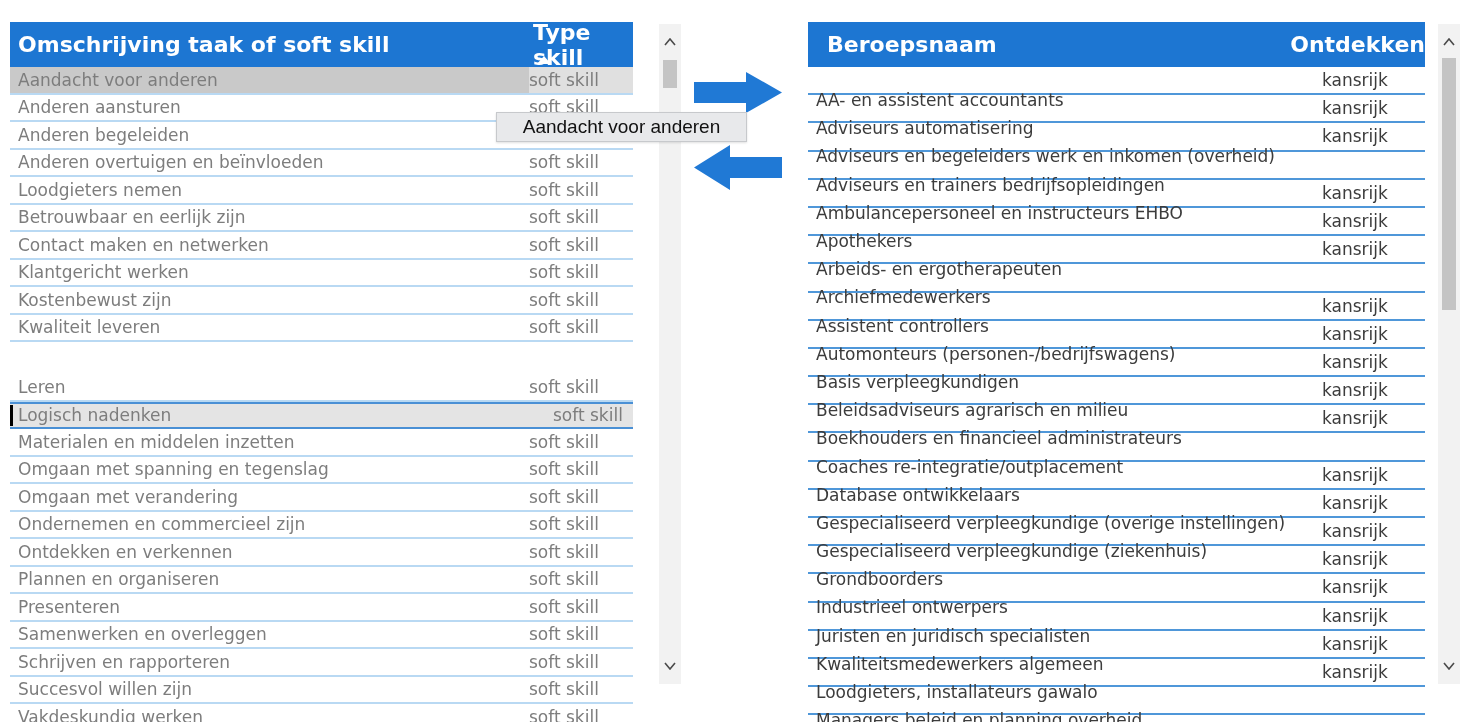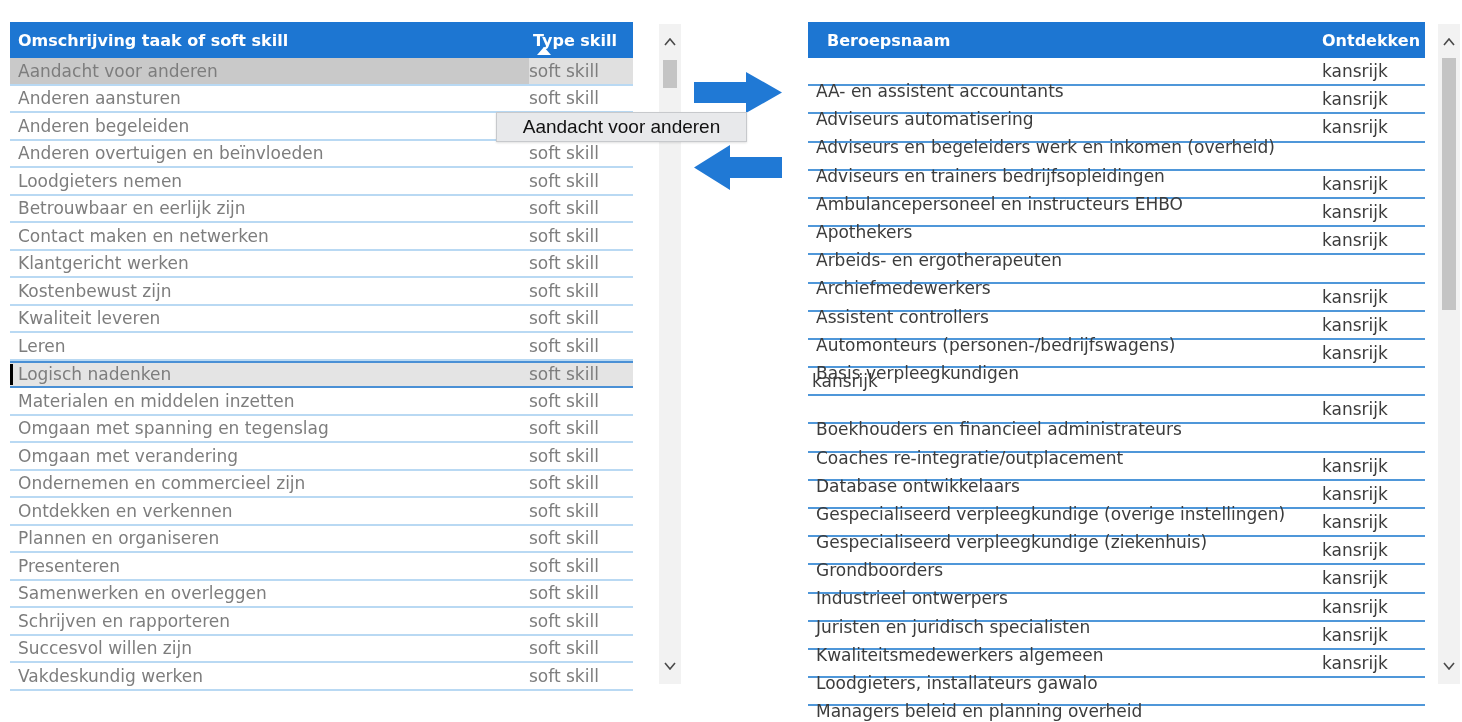--- a/index.html
+++ b/index.html
@@ -6,23 +6,23 @@
   body { background: #fff; }
   .stage {
     position: relative; width: 1462px; height: 722px; background: #fff;
     font-family: "DejaVu Sans", sans-serif; overflow: hidden;
   }
   .panel { position: absolute; top: 22px; }
   #left-panel  { left: 10px;  width: 623px; }
   #right-panel { left: 808px; width: 617px; }
 
   .thead {
-    display: flex; height: 36px; align-items: center;
+    display: flex; height: 45px; align-items: center;
     background: var(--header_bg, #1d76d2); color: var(--header_text, #ffffff);
-    font-weight: bold; font-size: 16px;
+    font-weight: bold; font-size: 22px;
   }
   .th { position: relative; height: 100%; display: flex; align-items: center; }
   #left-panel  .th1 { width: 519px; padding-left: 8px; }
   #left-panel  .th2 { flex: 1; padding-left: 4px; }
   #right-panel .th1 { width: 510px; padding-left: 19px; }
   #right-panel .th2 { flex: 1; padding-left: 4px; }
 
   .sort-asc {
     position: absolute; bottom: 3px; left: 8px; width: 0; height: 0;
     border-left: 7px solid transparent; border-right: 7px solid transparent;
@@ -44,22 +44,23 @@
   #right-panel .cell2 { flex: 1; padding-left: 4px; }
 
   .row.selected-drag { color: #2d2d2d; }
   .row.selected-drag .cell1 { background: var(--selected_drag_col1, #c9c9c9); }
   .row.selected-drag .cell2 { background: var(--selected_drag_col2, #e0e0e0); }
 
   .row.selected-focus {
     background: var(--selected_focus_bg, #e4e4e4); color: #222;
     border-top: 2px solid var(--selected_border, #4a90d5);
     border-bottom: 2px solid var(--selected_border, #4a90d5) !important;
-  }
-  .row:has(+ .selected-focus) { border-bottom-color: var(--selected_border, #4a90d5); }
+    gap: 24px;
+  }
+  .row:has(+ .selected-focus) { border-bottom-color: var(--selected_border, #4a90d5); margin-top: 32px; }
   .row.selected-focus::before {
     content: ""; position: absolute; left: 0; top: 1px; bottom: 1px;
     width: 3px; background: #000;
   }
 
   .scrollbar {
     position: absolute; top: 24px; width: 22px; height: 660px;
     background: var(--scroll_track, #f2f2f2);
   }
   #left-scrollbar  { left: 659px; }
@@ -269,20 +270,21 @@
         </div>
         <div class="row">
           <div class="cell cell1">Automonteurs (personen-/bedrijfswagens)</div>
           <div class="cell cell2">kansrijk</div>
         </div>
         <div class="row">
           <div class="cell cell1">Basis verpleegkundigen</div>
           <div class="cell cell2">kansrijk</div>
         </div>
         <div class="row">
+          <div class="cell cell1">Beleidsadviseurs agrarisch en milieu</div>
           <div class="cell cell2">kansrijk</div>
         </div>
         <div class="row">
           <div class="cell cell1">Boekhouders en financieel administrateurs</div>
           <div class="cell cell2">kansrijk</div>
         </div>
         <div class="row">
           <div class="cell cell1">Coaches re-integratie/outplacement</div>
           <div class="cell cell2"></div>
         </div>

